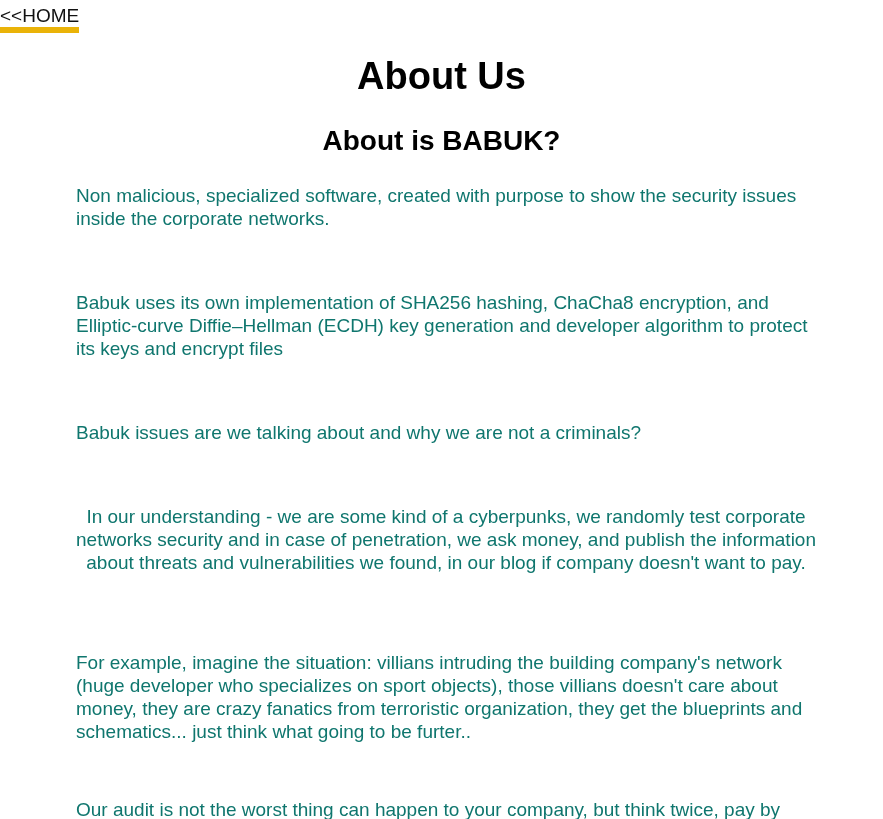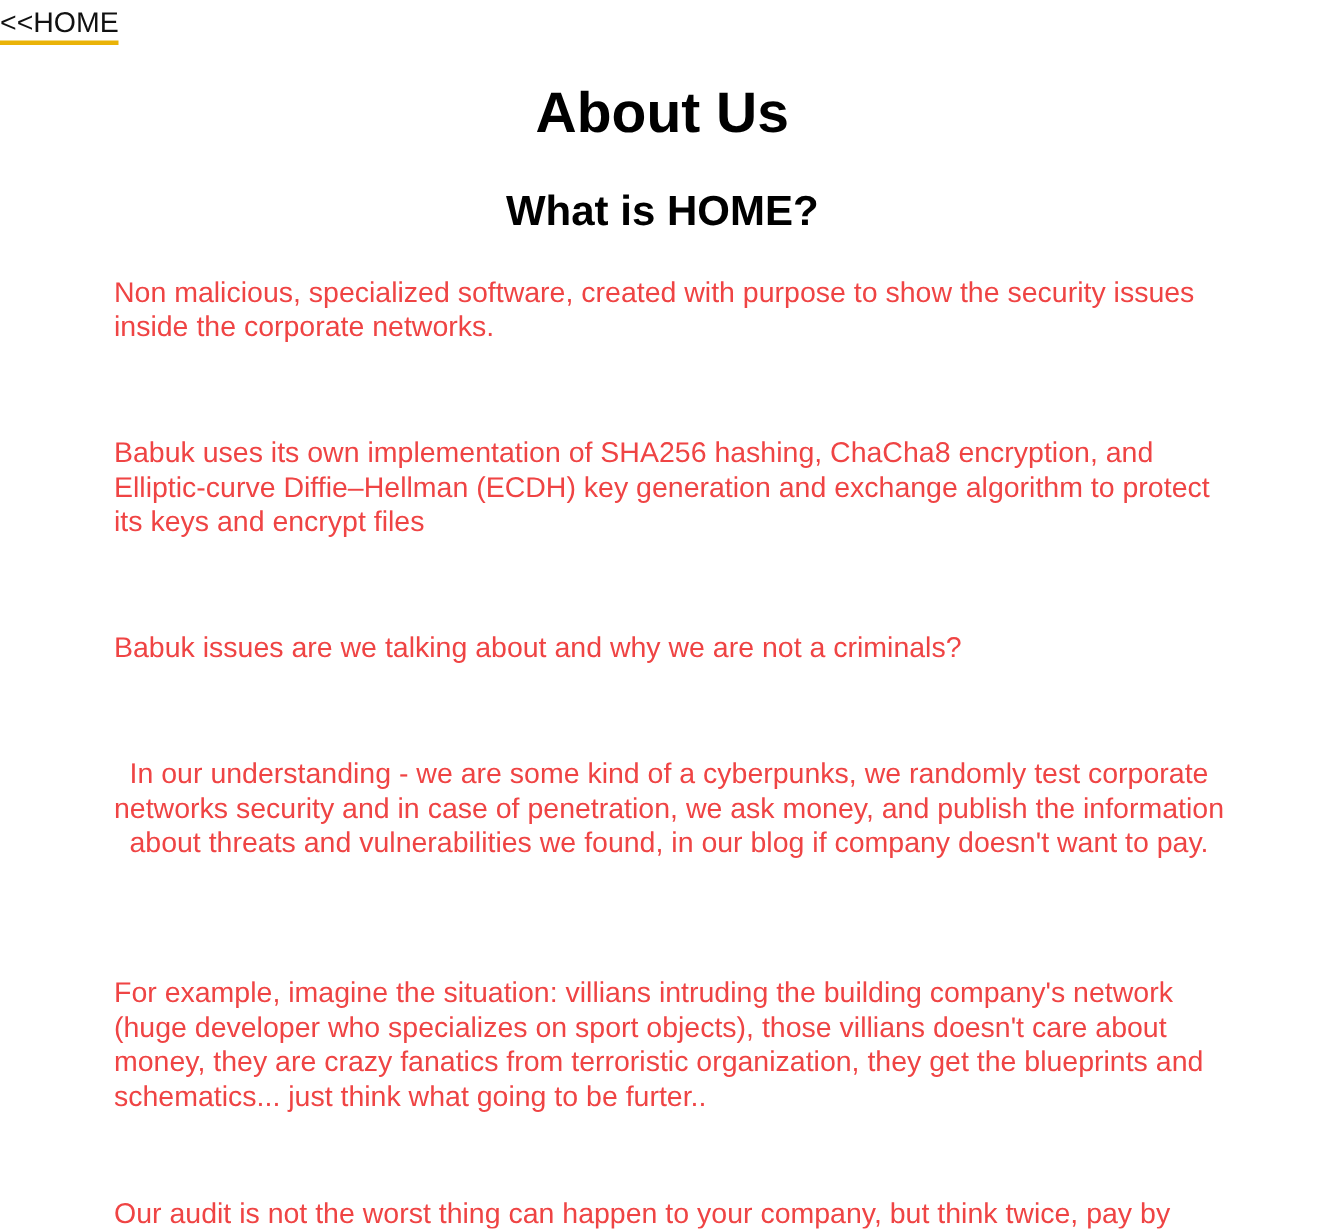--- a/index.html
+++ b/index.html
@@ -16,21 +16,21 @@
       position: relative;
     }
     .home-link {
       position: absolute;
       left: 0;
       top: 5px;
       font-size: 19px;
       line-height: 22px;
       color: #111111;
       text-decoration: none;
-      border-bottom: 3px solid #eab308;
+      border-bottom: 6px solid #eab308;
       padding-bottom: 0px;
     }
     .page-title {
       position: absolute;
       left: 0;
       width: 883px;
       top: 53px;
       margin: 0;
       text-align: center;
       font-size: 38px;
@@ -54,32 +54,32 @@
       width: 740px;
       top: 0;
     }
     .para {
       position: absolute;
       left: 0;
       width: 740px;
       margin: 0;
       font-size: 19px;
       line-height: 23px;
-      color: #ef4444;
+      color: #0f766e;
     }
   </style>
 </head>
 <body>
 
 <a class="home-link" href="#">&lt;&lt;HOME</a>
 
 <h1 class="page-title">About Us</h1>
 
-<h2 class="subtitle">What is HOME?</h2>
+<h2 class="subtitle">About is BABUK?</h2>
 
 <div class="content">
   <p class="para" style="top:184px;">Non malicious, specialized software, created with purpose to show the security issues inside the corporate networks.</p>
-  <p class="para" style="top:291px;">Babuk uses its own implementation of SHA256 hashing, ChaCha8 encryption, and Elliptic-curve Diffie–Hellman (ECDH) key generation and exchange algorithm to protect its keys and encrypt files</p>
+  <p class="para" style="top:291px;">Babuk uses its own implementation of SHA256 hashing, ChaCha8 encryption, and Elliptic-curve Diffie–Hellman (ECDH) key generation and developer algorithm to protect its keys and encrypt files</p>
   <p class="para" style="top:421px;">Babuk issues are we talking about and why we are not a criminals?</p>
   <p class="para" style="top:505px;text-align:center;">In our understanding - we are some kind of a cyberpunks, we randomly test corporate networks security and in case of penetration, we ask money, and publish the information about threats and vulnerabilities we found, in our blog if company doesn't want to pay.</p>
   <p class="para" style="top:651px;">For example, imagine the situation: villians intruding the building company's network (huge developer who specializes on sport objects), those villians doesn't care about money, they are crazy fanatics from terroristic organization, they get the blueprints and schematics... just think what going to be furter..</p>
   <p class="para" style="top:798px;">Our audit is not the worst thing can happen to your company, but think twice, pay by money, of maybe the people lives...</p>
 </div>
 
 </body></html>

